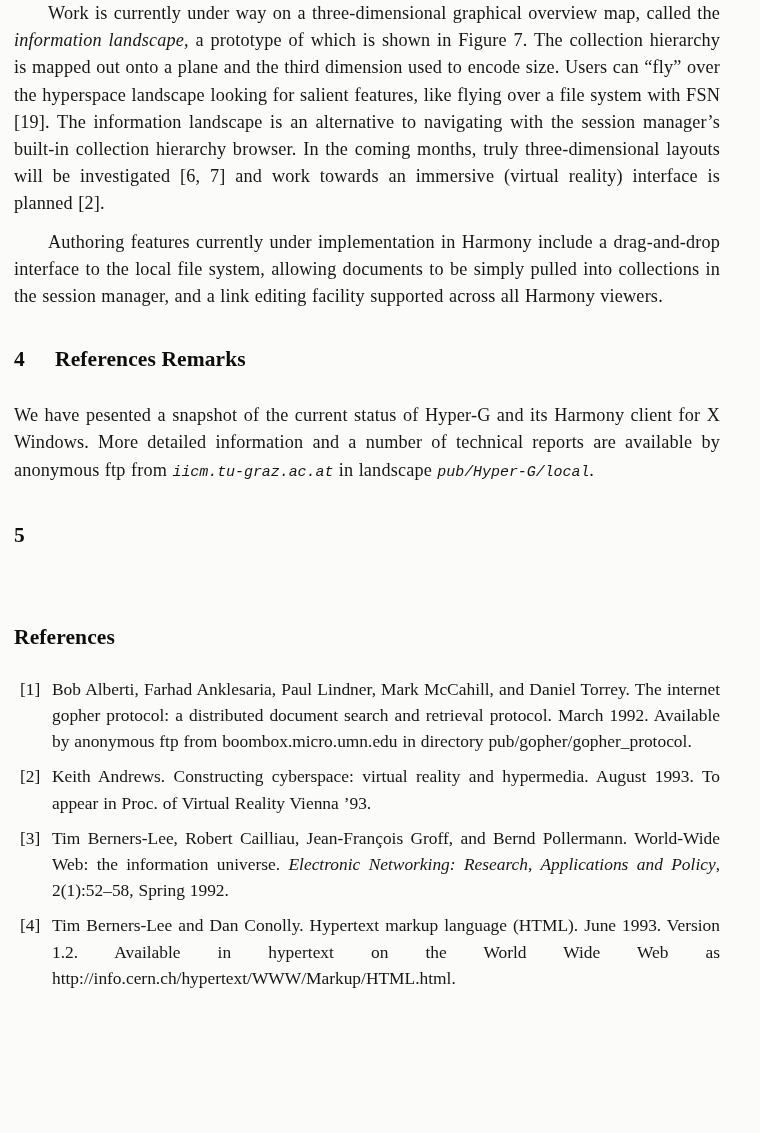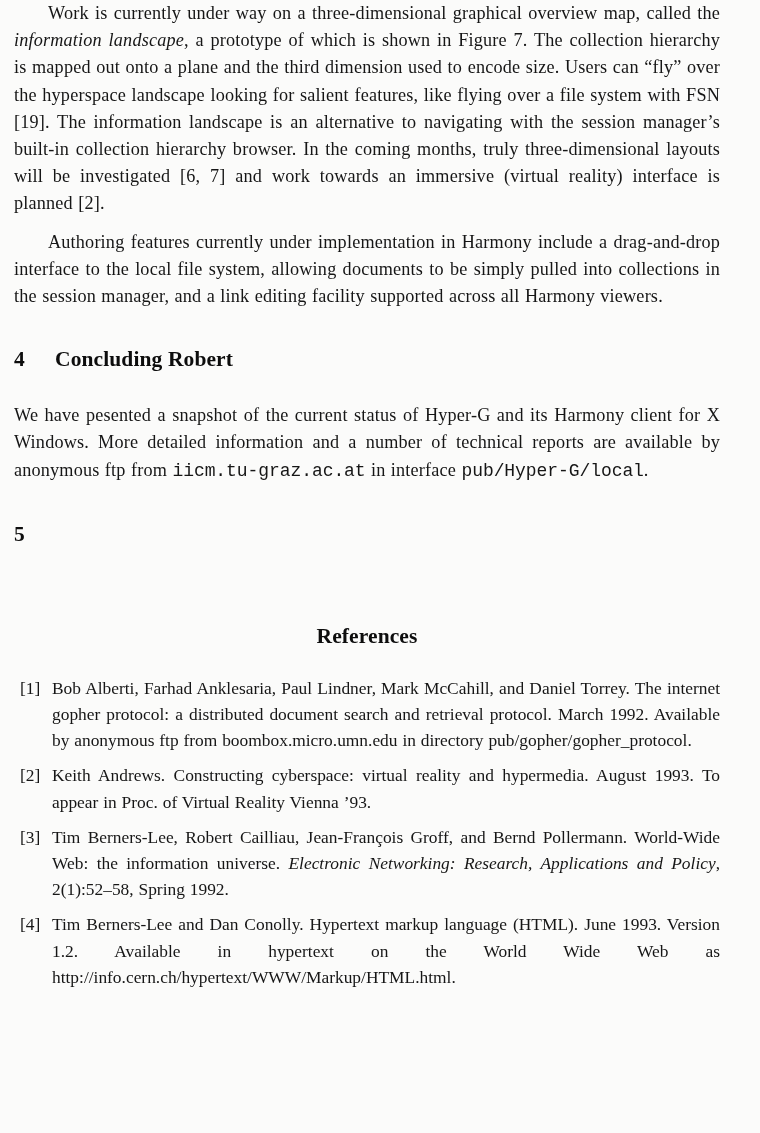--- a/index.html
+++ b/index.html
@@ -74,21 +74,20 @@
     display: inline-block;
   }
 
   h2.refhead {
     margin: 0;
     font-size: 21.5px;
     line-height: 26px;
     font-weight: bold;
     letter-spacing: 0.005em;
     color: #0d0d0d;
-    text-align: center;
   }
 
   
   ol.reflist {
     margin: 0;
     padding: 0;
     list-style: none;
   }
   li.refitem {
     position: relative;
@@ -109,46 +108,47 @@
     width: 34px;
     text-align: left;
     font-size: 17.4px;
     line-height: 26.2px;
   }
 
   
   .it { font-style: italic; }
   .tt {
     font-family: "Liberation Mono", "DejaVu Sans Mono", monospace;
-    font-size: 18px;
+    font-size: 15px;
     letter-spacing: -0.004em;
+    font-style: italic;
   }
 </style>
 </head>
 <body>
 
 <div class="page">
   <div class="col">
 
     <p class="para indent"><span>Work is currently under way on a three-dimensional graphical overview map, called the </span><span class="it">information landscape</span><span>, a prototype of which is shown in Figure 7. The collection hierarchy is mapped out onto a plane and the third dimension used to encode size. Users can “fly” over the hyperspace landscape looking for salient features, like flying over a file system with FSN [19]. The information landscape is an alternative to navigating with the session manager’s built-in collection hierarchy browser. In the coming months, truly three-dimensional layouts will be investigated [6, 7] and work towards an immersive (virtual reality) interface is planned [2].</span></p>
 
     <div class="spacer-para"></div>
 
     <p class="para indent">Authoring features currently under implementation in Harmony include a drag-and-drop interface to the local file system, allowing documents to be simply pulled into collections in the session manager, and a link editing facility supported across all Harmony viewers.</p>
 
     <div class="spacer-bighead-top"></div>
 
     <h2 class="section">
       <span class="num">4</span>
-      <span class="ttl">Concluding Robert</span>
+      <span class="ttl">References Remarks</span>
     </h2>
 
     <div class="spacer-bighead-bot"></div>
 
-    <p class="para"><span>We have pesented a snapshot of the current status of Hyper-G and its Harmony client for X Windows. More detailed information and a number of technical reports are available by anonymous ftp from </span><span class="tt">iicm.tu-graz.ac.at</span><span> in interface </span><span class="tt">pub/Hyper-G/local</span><span>.</span></p>
+    <p class="para"><span>We have pesented a snapshot of the current status of Hyper-G and its Harmony client for X Windows. More detailed information and a number of technical reports are available by anonymous ftp from </span><span class="tt">iicm.tu-graz.ac.at</span><span> in landscape </span><span class="tt">pub/Hyper-G/local</span><span>.</span></p>
 
     <div class="spacer-bighead-top"></div>
 
     <h2 class="section">
       <span class="num">5</span>
     </h2>
 
     <div class="spacer-bighead-bot"></div>
 
 

